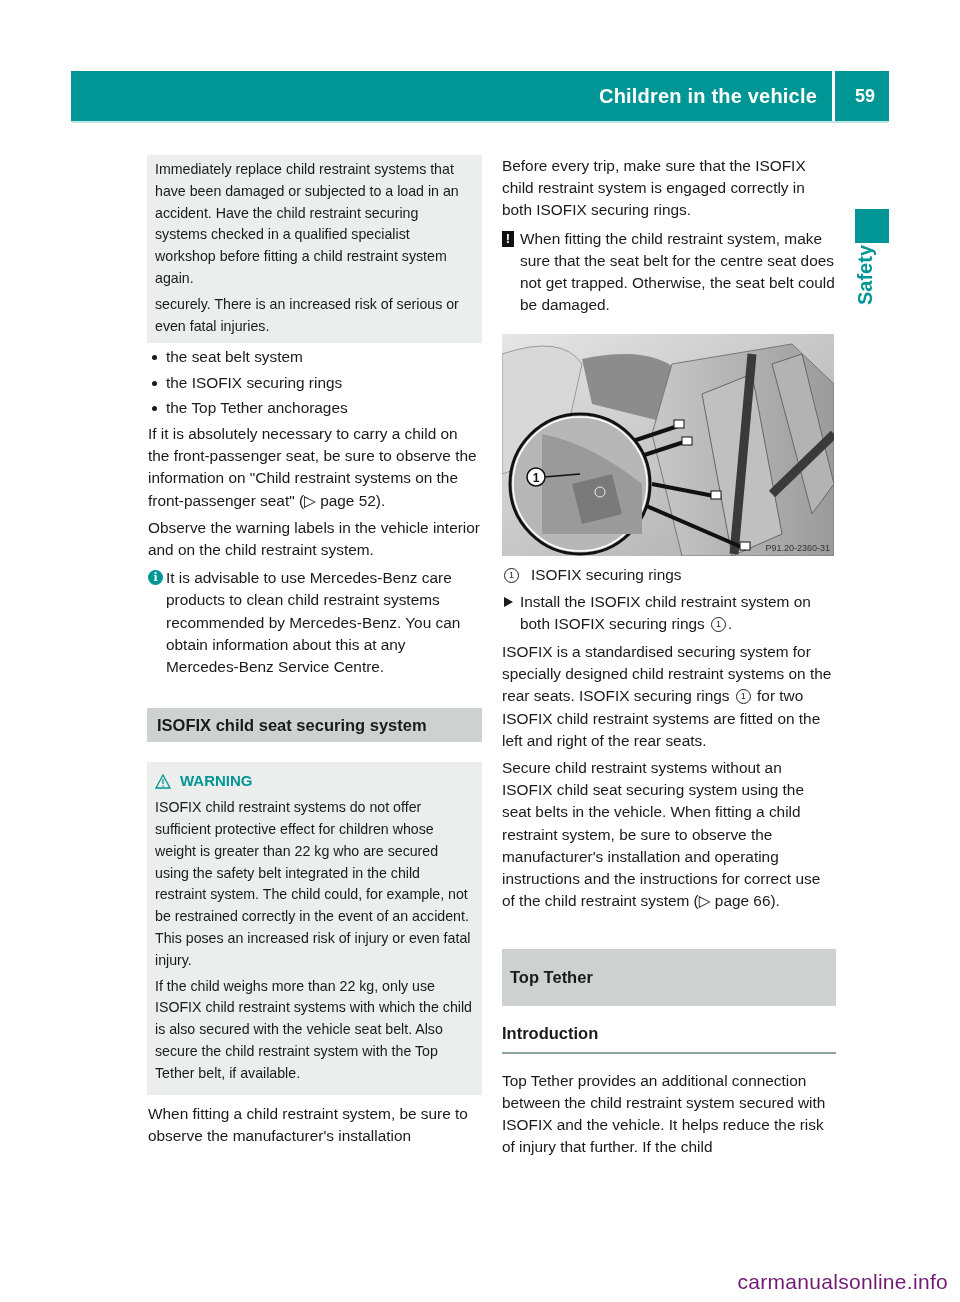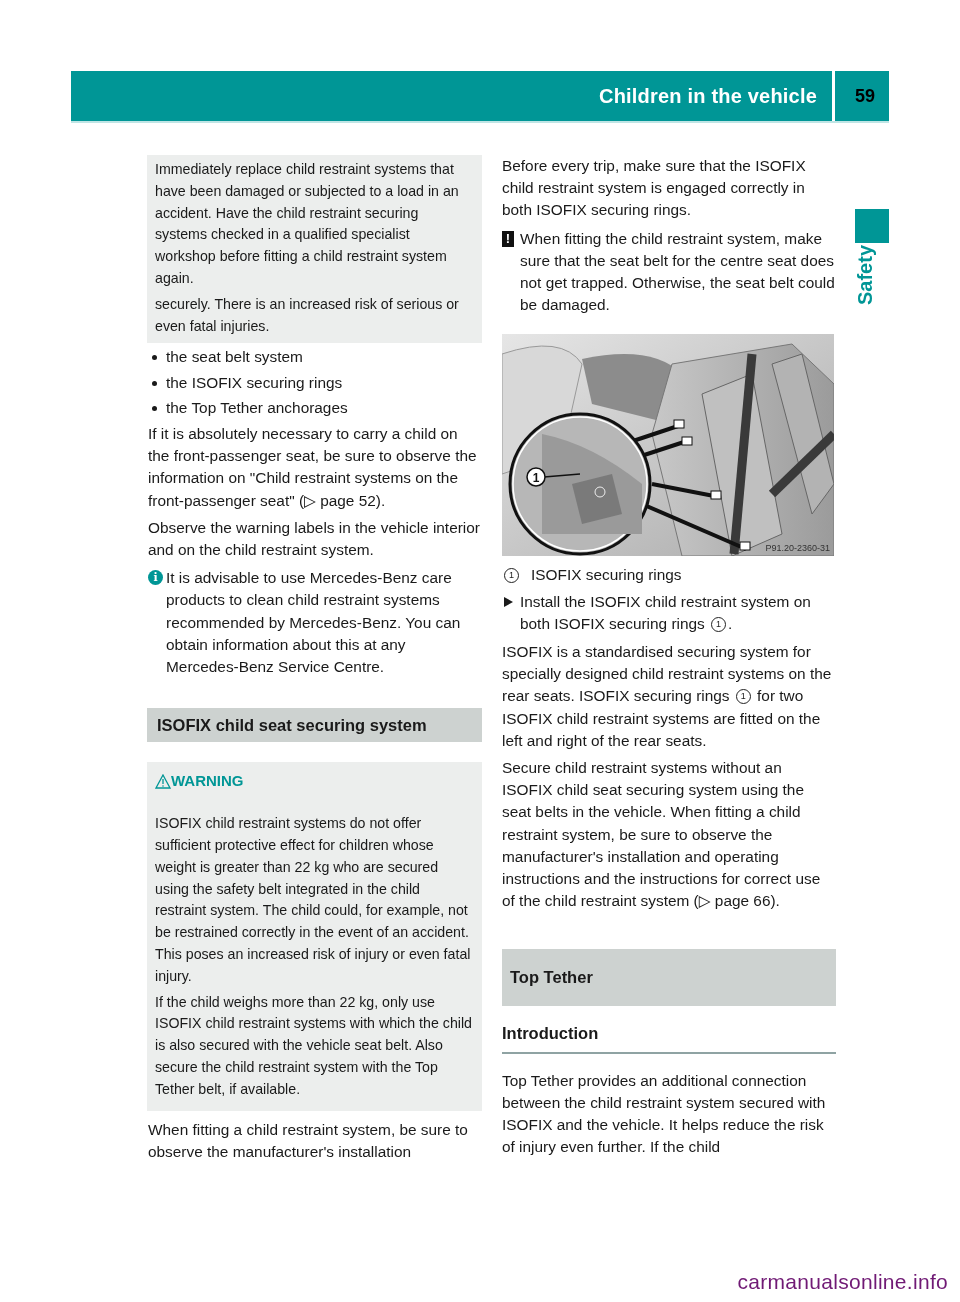--- a/index.html
+++ b/index.html
@@ -9,21 +9,21 @@
   }
   .header-bar {
     position: absolute; left: 71px; top: 71px; width: 818px; height: 50px;
     background: #009696; border-bottom: 2px solid #bfe5e5;
   }
   .header-title {
     position: absolute; right: 72px; top: 14px; color: #ffffff;
     font-size: 20px; font-weight: bold; letter-spacing: 0.2px;
   }
   .header-divider { position: absolute; right: 54px; top: 0; width: 3px; height: 50px; background: #ffffff; }
-  .header-page { position: absolute; right: 14px; top: 15px; color: #000000; font-size: 18px; font-weight: bold; }
+  .header-page { position: absolute; right: 14px; top: 15px; color: #ffffff; font-size: 18px; font-weight: bold; }
 
   .side-square { position: absolute; left: 855px; top: 209px; width: 34px; height: 34px; background: #009696; }
   .side-label {
     position: absolute; left: 854px; top: 305px; color: #009696; font-weight: bold; font-size: 20px;
     transform-origin: left top; transform: rotate(-90deg); white-space: nowrap;
   }
 
   .col { position: absolute; width: 334px; font-size: 15.4px; line-height: 22.2px; }
   .col-left { left: 148px; top: 155px; }
   .col-right { left: 502px; top: 155px; }
@@ -44,21 +44,21 @@
   }
   .note .ico-excl {
     position: absolute; left: 0; top: 3px; width: 12px; height: 16px; background: #111; color: #fff;
     font-weight: bold; font-size: 13px; line-height: 16px; text-align: center;
   }
   .section-bar {
     background: #cdd2d0; font-weight: bold; font-size: 16.5px; padding: 6px 10px; margin: 30px 0 20px -1px;
   }
   .warn-box { background: #eceeed; padding: 8px 8px 6px 8px; margin-left: -1px; font-size: 14.2px; line-height: 21.8px; }
   .warn-box p { margin: 0 0 4px 0; }
-  .warn-head { color: #009696; font-weight: bold; font-size: 15px; display: flex; align-items: center; gap: 0; margin-bottom: 21px; }
+  .warn-head { color: #009696; font-weight: bold; font-size: 15px; display: flex; align-items: center; gap: 9px; margin-bottom: 5px; }
   .after-warn { margin-top: 8px; }
 
   .figure { width: 332px; height: 222px; margin: 18px 0 8px 0; position: relative; overflow: hidden; background: #cfcfcf; }
   .fig-caption-num {
     display: inline-block; width: 13px; height: 13px; border: 1.3px solid #222; border-radius: 50%;
     font-size: 9px; line-height: 13px; text-align: center; vertical-align: 2px; margin: 0 2px;
   }
   .legend-row { display: flex; align-items: center; gap: 10px; margin: 4px 0 4px 0; }
   .step { position: relative; padding-left: 18px; margin: 2px 0 6px 0; }
   .step .tri { position: absolute; left: 2px; top: 6px; width: 0; height: 0; border-left: 9px solid #1a1a1a; border-top: 5px solid transparent; border-bottom: 5px solid transparent; }
@@ -178,16 +178,16 @@
 
   <p>
     <span>ISOFIX is a standardised securing system for specially designed child restraint systems on the rear seats. ISOFIX securing rings</span>
     <span class="fig-caption-num">1</span>
     <span>for two ISOFIX child restraint systems are fitted on the left and right of the rear seats.</span>
   </p>
   <p>Secure child restraint systems without an ISOFIX child seat securing system using the seat belts in the vehicle. When fitting a child restraint system, be sure to observe the manufacturer's installation and operating instructions and the instructions for correct use of the child restraint system (▷ page 66).</p>
 
   <div class="section-bar-r">Top Tether</div>
   <div class="subhead">Introduction</div>
-  <p>Top Tether provides an additional connection between the child restraint system secured with ISOFIX and the vehicle. It helps reduce the risk of injury even further. If the child</p>
+  <p>Top Tether provides an additional connection between the child restraint system secured with ISOFIX and the vehicle. It helps reduce the risk of injury that further. If the child</p>
 </div>
 
 <div class="watermark">carmanualsonline.info</div>
 
 </body></html>

